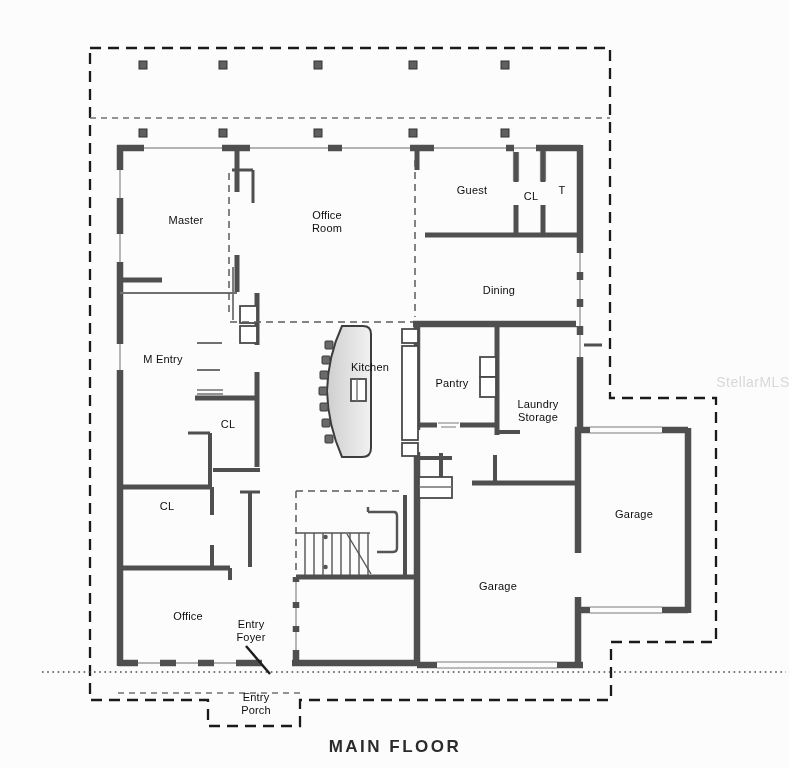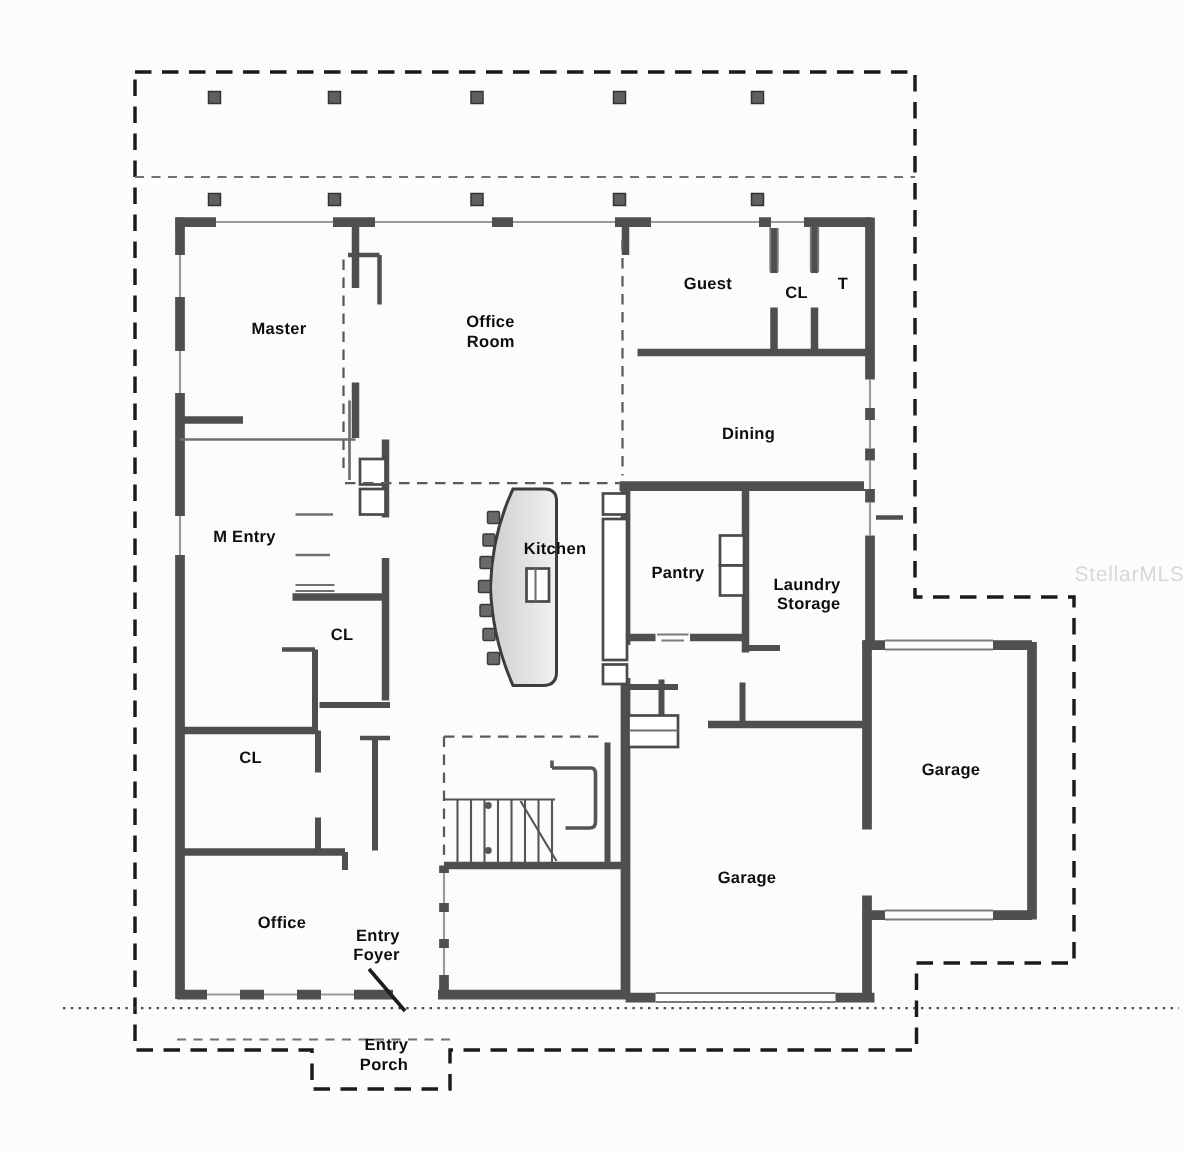--- a/index.html
+++ b/index.html
@@ -23,21 +23,21 @@
   .doorline{stroke:#7a7a7a;stroke-width:1.2;fill:none;}
   .fixture{fill:#ffffff;stroke:#4a4a4a;stroke-width:1.8;}
   .post{fill:#5f5f5f;stroke:#333;stroke-width:1;}
   .island{fill:url(#islandGrad);stroke:#3d3d3d;stroke-width:2;}
   .stool{fill:#6a6a6a;stroke:#3a3a3a;stroke-width:1;}
   .stair{stroke:#555;stroke-width:1.4;fill:none;}
   .rail{stroke:#555;stroke-width:2.4;fill:none;}
   .leader{stroke:#1c1c1c;stroke-width:2.4;fill:none;}
 
   .room-label{position:absolute;transform:translate(-50%,-50%);color:var(--label);
-    font-size:11px;font-weight:700;line-height:13px;text-align:right;white-space:pre-line;
+    font-size:11px;font-weight:400;line-height:13px;text-align:center;white-space:pre-line;
     letter-spacing:0.2px;}
   #plan-title{position:absolute;transform:translate(-50%,-50%);color:#2b2b2b;
     font-size:17px;font-weight:600;letter-spacing:2.5px;white-space:nowrap;}
   #watermark{position:absolute;transform:translate(-50%,-50%);color:var(--watermark);
     font-size:14px;font-weight:400;letter-spacing:0.5px;white-space:nowrap;}
 </style>
 </head>
 <body>
 
 <div id="canvas">
@@ -194,26 +194,27 @@
   <div class="room-label" style="left:186px;top:220px;">Master</div>
   <div class="room-label" style="left:327px;top:222px;">Office
 Room</div>
   <div class="room-label" style="left:472px;top:190px;">Guest</div>
   <div class="room-label" style="left:531px;top:196px;">CL</div>
   <div class="room-label" style="left:562px;top:190px;">T</div>
   <div class="room-label" style="left:499px;top:290px;">Dining</div>
   <div class="room-label" style="left:163px;top:359px;">M Entry</div>
   <div class="room-label" style="left:370px;top:367px;">Kitchen</div>
   <div class="room-label" style="left:452px;top:383px;">Pantry</div>
-  <div class="room-label" style="left:538px;top:397px;">Laundry
+  <div class="room-label" style="left:538px;top:411px;">Laundry
 Storage</div>
   <div class="room-label" style="left:228px;top:424px;">CL</div>
   <div class="room-label" style="left:167px;top:506px;">CL</div>
   <div class="room-label" style="left:170px;top:616px;margin-left:18px;">Office</div>
   <div class="room-label" style="left:251px;top:631px;">Entry
 Foyer</div>
   <div class="room-label" style="left:256px;top:704px;">Entry
 Porch</div>
   <div class="room-label" style="left:498px;top:586px;">Garage</div>
   <div class="room-label" style="left:634px;top:514px;">Garage</div>
 
+  <div id="plan-title" style="left:395px;top:747px;">MAIN FLOOR</div>
   <div id="watermark" style="left:753px;top:382px;">StellarMLS</div>
 </div>
 
 </body></html>

